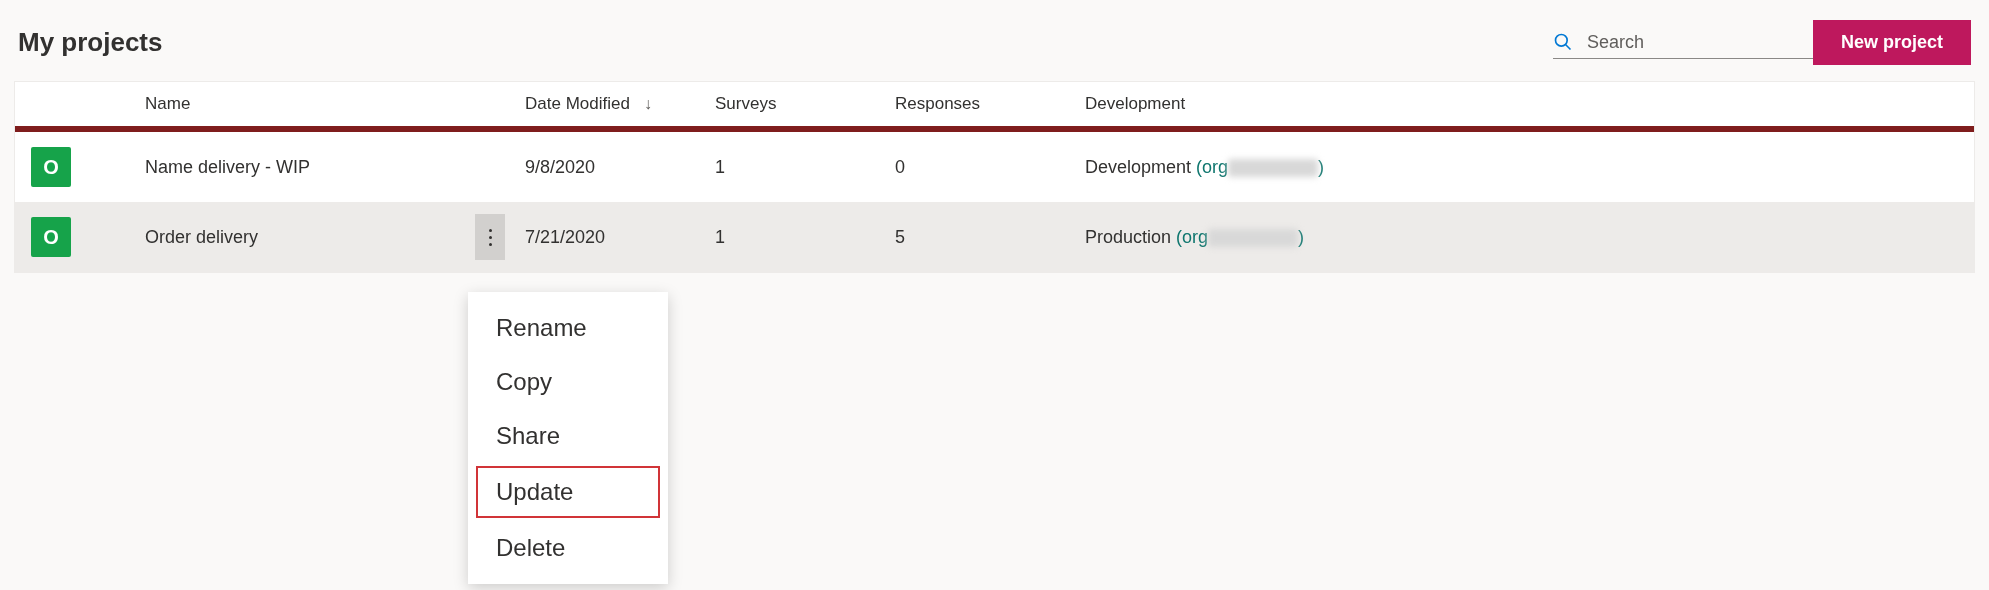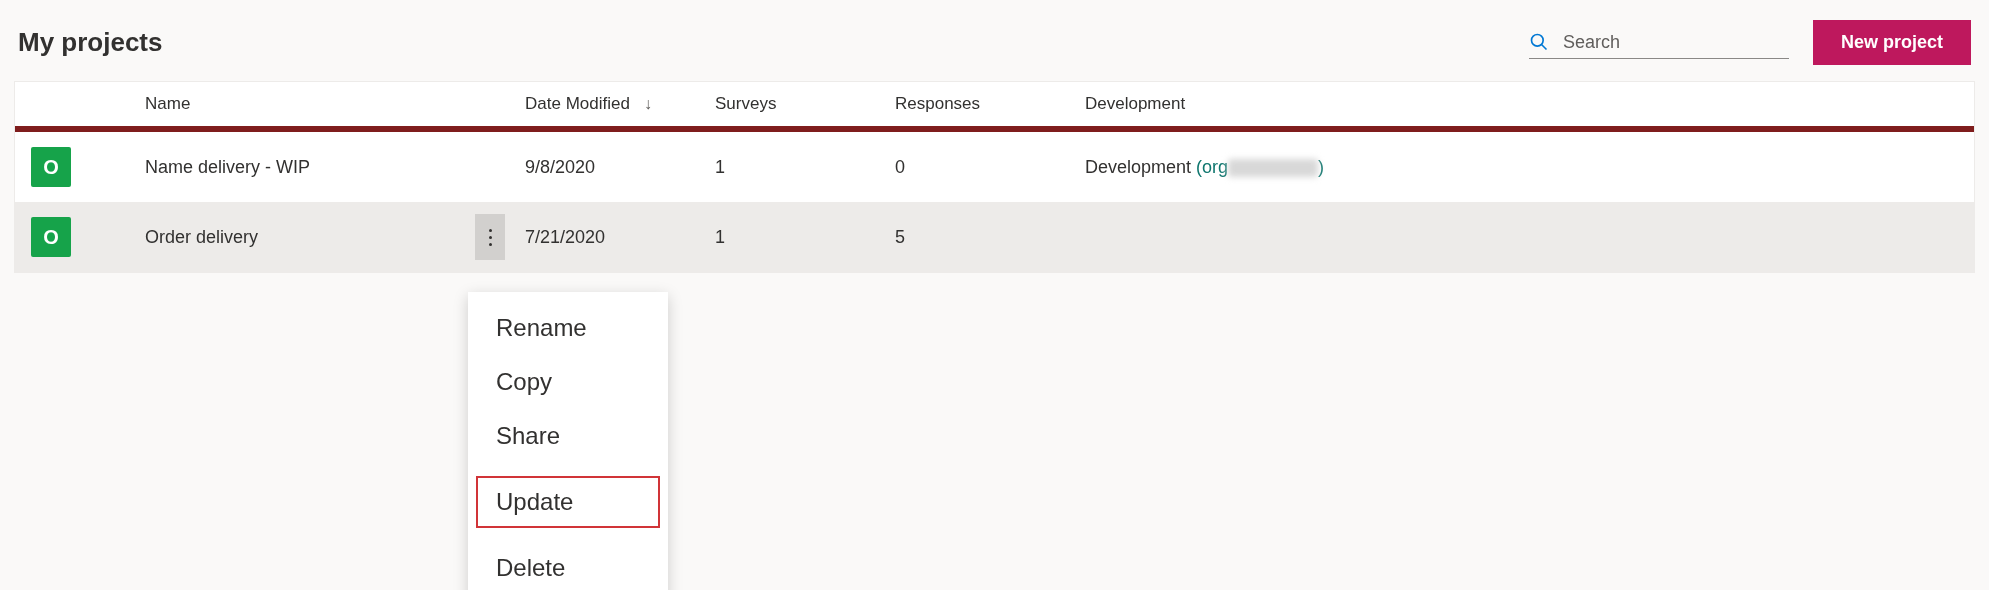--- a/index.html
+++ b/index.html
@@ -26,21 +26,20 @@
     padding: 0 4px;
   }
   .page-title {
     font-size: 26px;
     font-weight: 600;
     color: #323130;
   }
   .header-right {
     display: flex;
     align-items: center;
-    gap: 24px;
   }
   .search-wrap {
     display: flex;
     align-items: center;
     border-bottom: 1px solid #8a8886;
     width: 260px;
     padding: 4px 0;
   }
   .search-icon-svg {
     width: 20px;
@@ -159,21 +158,21 @@
     z-index: 100;
   }
   .menu-item {
     padding: 12px 20px;
     font-size: 24px;
     cursor: pointer;
     margin: 2px 8px;
   }
   .menu-item.highlight {
     border: 2px solid #d13438;
-    margin: 14px 8px;
+    margin: 4px 8px;
     padding: 10px 18px;
   }
 </style>
 </head>
 <body>
 
 <div class="page">
 
   <div class="header-row">
     <div class="page-title">My projects</div>
@@ -227,20 +226,23 @@
           <div class="more-dots">
             <span></span>
               <span></span>
               <span></span>
           </div>
         </div>
       </div>
       <div>7/21/2020</div>
       <div>1</div>
       <div>5</div>
+      <div class="env-cell">
+        <span>Production</span><span class="env-org"><span> (org</span><span class="redacted"></span><span>)</span></span>
+      </div>
     </div>
   </div>
 
   <div class="context-menu">
     <div class="menu-item">Rename</div>
     <div class="menu-item">Copy</div>
     <div class="menu-item">Share</div>
     <div class="menu-item highlight">Update</div>
     <div class="menu-item">Delete</div>
   </div>

